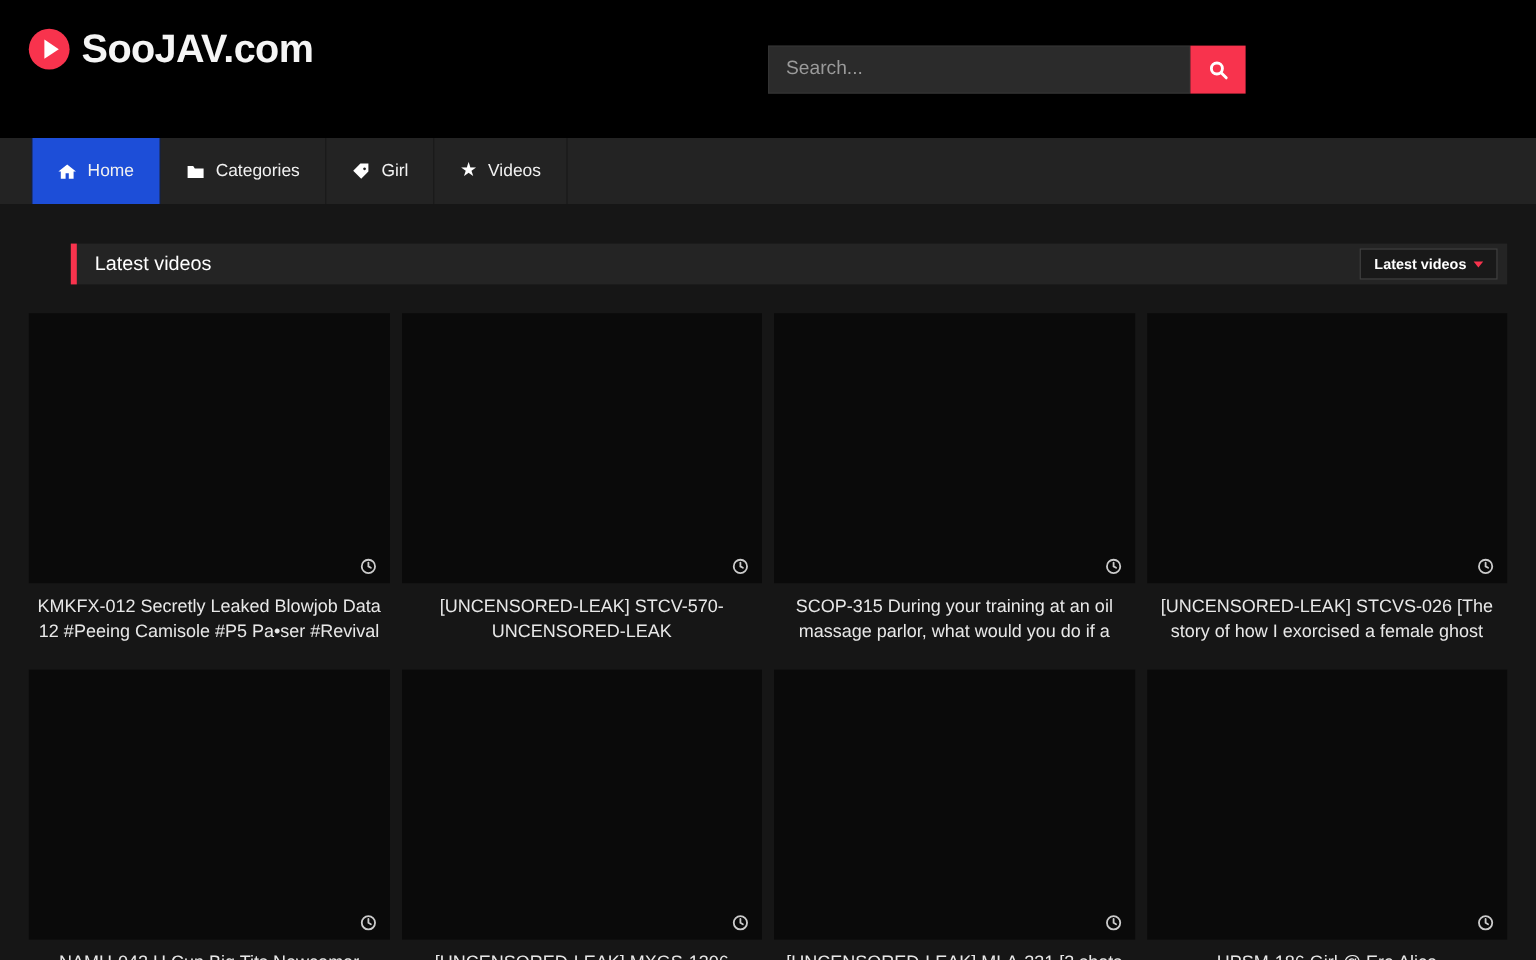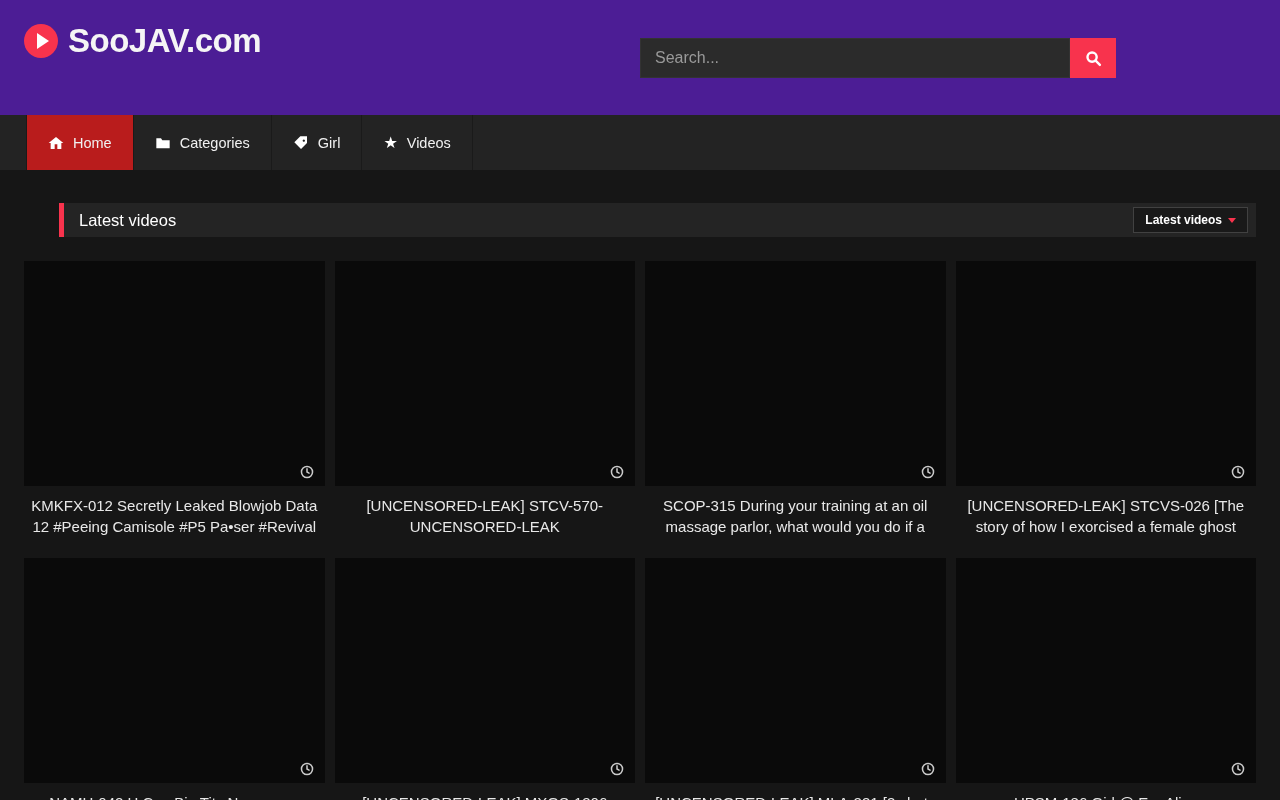--- a/index.html
+++ b/index.html
@@ -6,21 +6,21 @@
   html, body { width: 1280px; height: 800px; overflow: hidden; }
   body {
     background: #161616;
     font-family: "Liberation Sans", sans-serif;
     color: #eee;
   }
 
   
   .header {
     height: 115px;
-    background: #4c1d95;
+    background: #000000;
     position: relative;
   }
   .logo-block {
     position: absolute;
     left: 24px;
     top: 22px;
   }
   .logo-row {
     display: flex;
     align-items: center;
@@ -53,21 +53,21 @@
     color: #8a8a8a;
   }
   .search-form {
     position: absolute;
     left: 640px;
     top: 38px;
     display: flex;
     height: 40px;
   }
   .search-input {
-    width: 430px;
+    width: 352px;
     height: 40px;
     background: #2b2b2b;
     border: 1px solid #333;
     color: #cfcfcf;
     font-size: 16px;
     padding: 0 14px;
     outline: none;
     font-family: "Liberation Sans", sans-serif;
   }
   .search-input::placeholder { color: #9a9a9a; }
@@ -93,21 +93,21 @@
     display: flex;
     align-items: center;
     gap: 9px;
     padding: 0 21px;
     color: #f1f1f1;
     font-size: 14.5px;
     border-right: 1px solid #1a1a1a;
     cursor: pointer;
   }
   .nav-item:first-child { border-left: 1px solid #1a1a1a; }
-  .nav-item.active { background: #b91c1c; text-align: right; }
+  .nav-item.active { background: #1d4ed8; text-align: right; }
   .nav-icon { display: flex; align-items: center; }
   .star-glyph { font-size: 16px; color: #fff; line-height: 1; }
 
   
   .main { width: 1232px; margin: 0 auto; }
   .section-bar {
     margin-top: 33px;
     height: 34px;
     background: #242424;
     display: flex;

